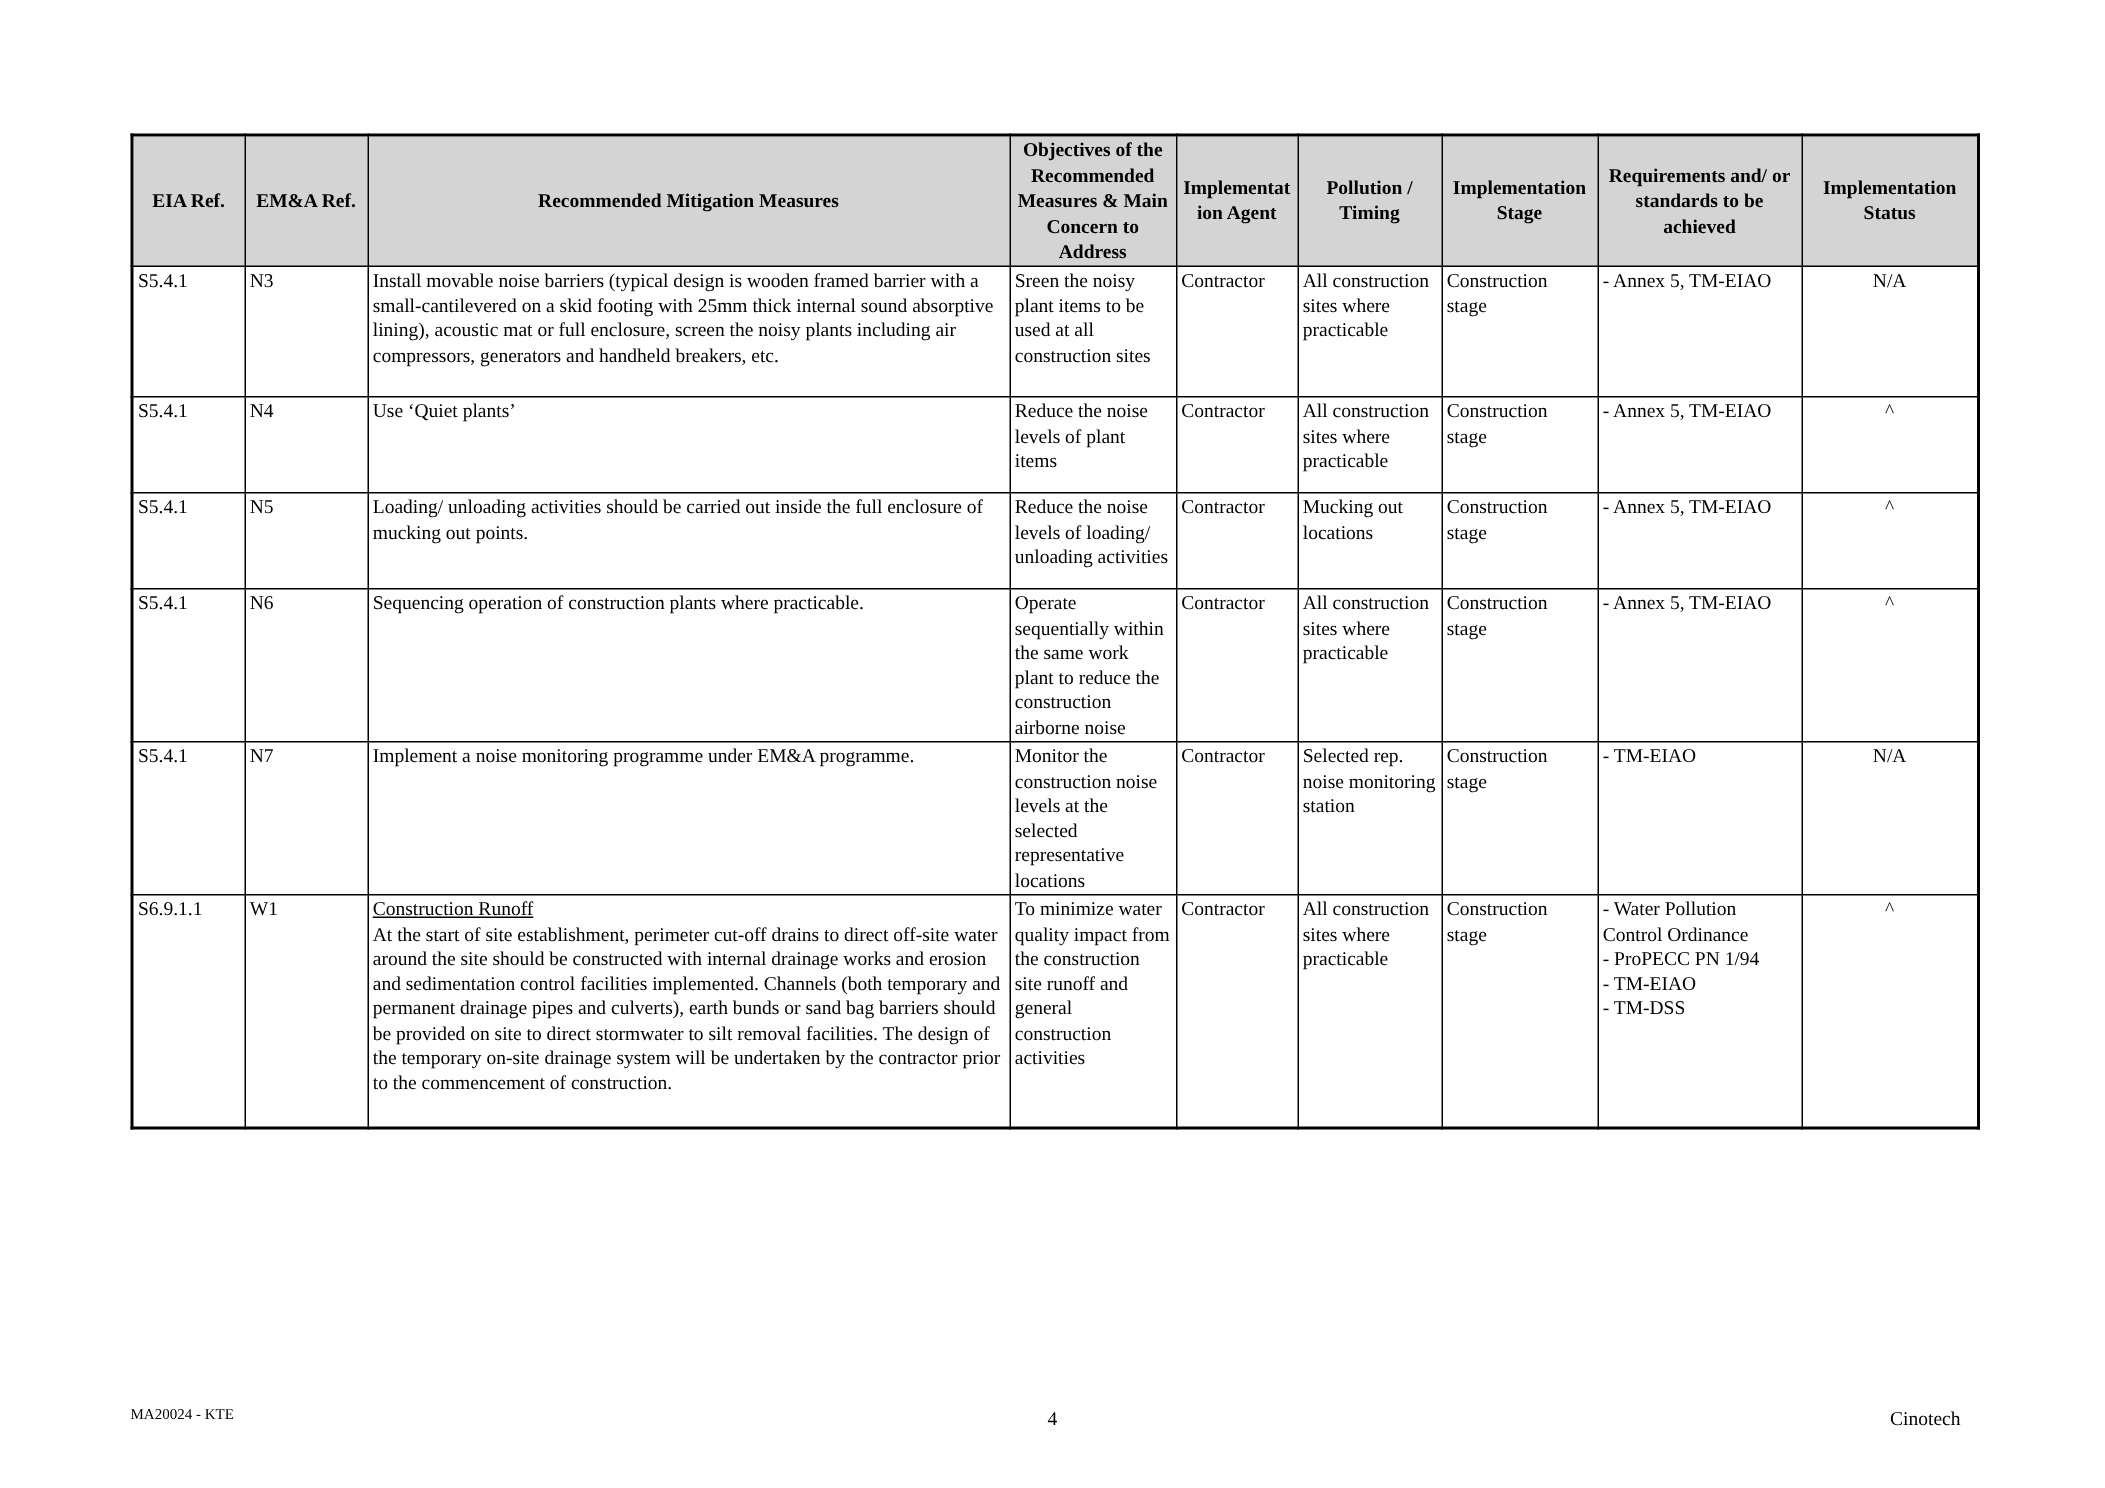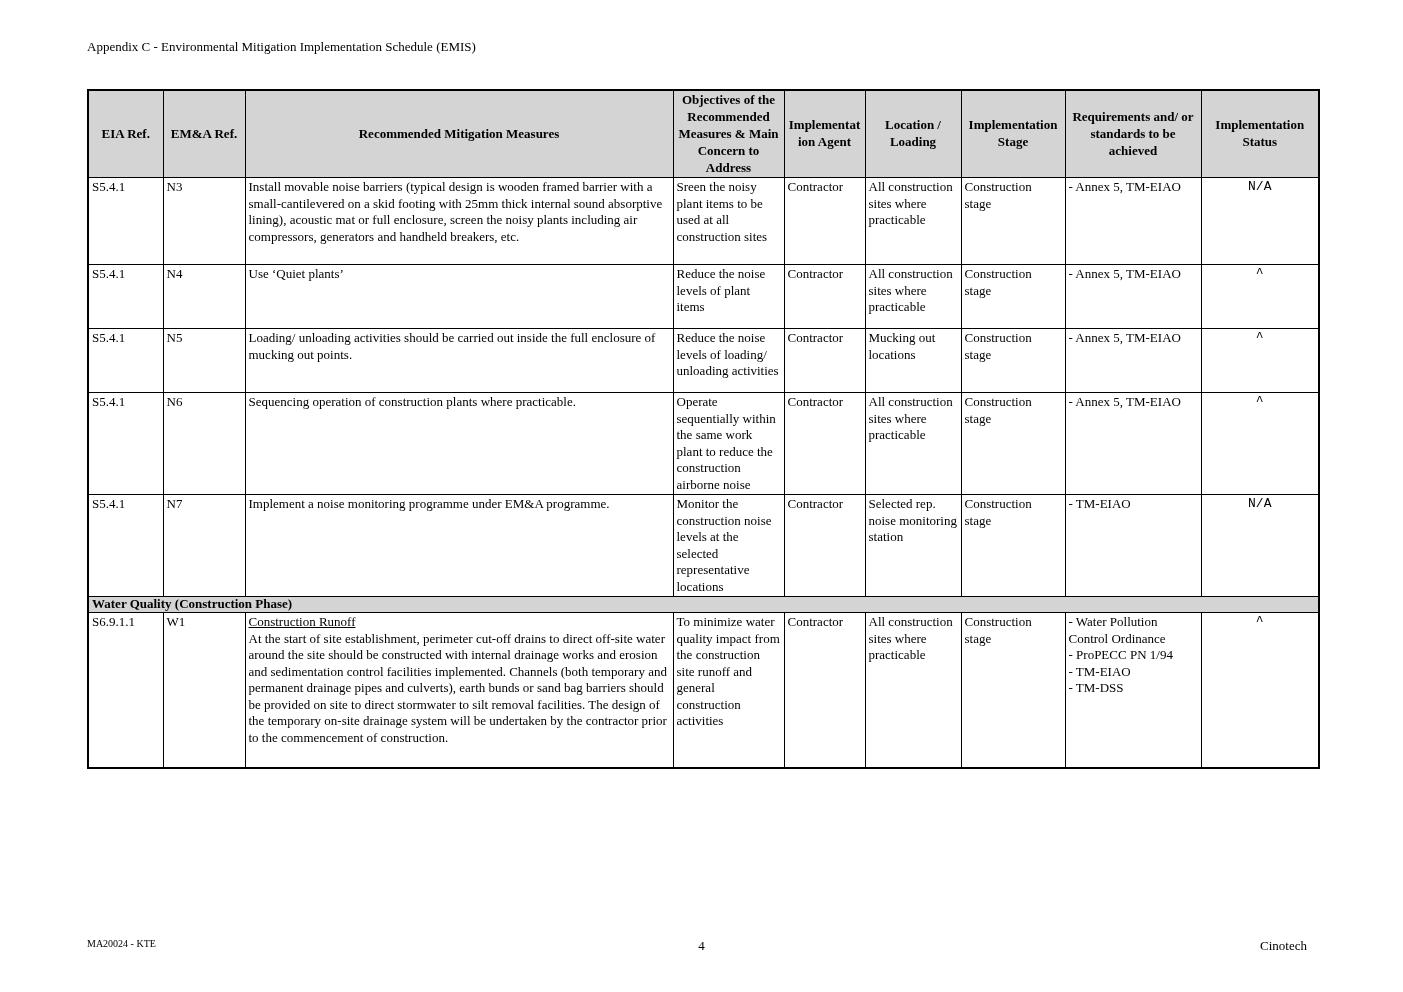--- a/index.html
+++ b/index.html
@@ -17,53 +17,52 @@
   .emis th { background:var(--header_bg); font-weight:bold; text-align:center; vertical-align:middle; line-height:1.3; }
   .emis th.brk { word-break:break-all; }
   .c { }
   .l { text-align:left; }
   .pre { white-space:pre-line; }
   .und { text-decoration:underline; }
   tr.h83 { height:83px; } tr.h87 { height:87px; } tr.h64 { height:64px; }
   tr.h102 { height:102px; } tr.h16 { height:16px; } tr.h155 { height:155px; }
   td.section { background:var(--header_bg); font-weight:bold; text-align:left;
     padding:0 3px; line-height:1.15; font-size:13px; }
-  td.status { text-align:center;font-family:Liberation Mono, monospace; }
+  td.status { text-align:center; }
 
   .footer-left  { position:absolute; left:87px;  top:938px; font-size:10px; }
   .footer-page  { position:absolute; left:0; top:938px; width:1403px; text-align:center; font-size:13px; }
   .footer-right { position:absolute; right:96px; top:938px; font-size:13px; }
 </style>
 </head>
 <body>
 
 <div class="page">
 
-  <div class="doc-title">Appendix C - Environmental Mitigation Implementation Schedule (EMIS)</div>
 
   <table class="emis">
     <colgroup>
       <col style="width:75px">
         <col style="width:82px">
         <col style="width:428px">
       <col style="width:111px">
         <col style="width:81px">
         <col style="width:96px">
       <col style="width:104px">
         <col style="width:136px">
         <col style="width:118px">
     </colgroup>
     <thead>
       <tr class="h83">
         <th>EIA Ref.</th>
         <th>EM&amp;A Ref.</th>
         <th>Recommended Mitigation Measures</th>
         <th>Objectives of the Recommended Measures &amp; Main Concern to Address</th>
         <th class="brk">Implementation Agent</th>
-        <th>Location / Loading</th>
+        <th>Pollution / Timing</th>
         <th>Implementation Stage</th>
         <th>Requirements and/ or standards to be achieved</th>
         <th>Implementation Status</th>
       </tr>
     </thead>
     <tbody>
       <tr class="h87">
         <td class="c">S5.4.1</td>
         <td class="c">N3</td>
         <td class="l">Install movable noise barriers (typical design is wooden framed barrier with a small-cantilevered on a skid footing with 25mm thick internal sound absorptive lining), acoustic mat or full enclosure, screen the noisy plants including air compressors, generators and handheld breakers, etc.</td>
@@ -111,23 +110,20 @@
         <td class="c">S5.4.1</td>
         <td class="c">N7</td>
         <td class="l">Implement a noise monitoring programme under EM&amp;A programme.</td>
         <td class="l">Monitor the construction noise levels at the selected representative locations</td>
         <td class="c">Contractor</td>
         <td class="l">Selected rep. noise monitoring station</td>
         <td class="c">Construction stage</td>
         <td class="l pre">- TM-EIAO</td>
         <td class="status">N/A</td>
       </tr>
-      <tr class="h16">
-        <td class="section" colspan="9">Water Quality (Construction Phase)</td>
-      </tr>
       <tr class="h155">
         <td class="l">S6.9.1.1</td>
         <td class="c">W1</td>
         <td class="l"><span class="und">Construction Runoff</span><br>
           <span>At the start of site establishment, perimeter cut-off drains to direct off-site water around the site should be constructed with internal drainage works and erosion and sedimentation control facilities implemented.  Channels (both temporary and permanent drainage pipes and culverts), earth bunds or sand bag barriers should be provided on site to direct stormwater to silt removal facilities.  The design of the temporary on-site drainage system will be undertaken by the contractor prior to the commencement of construction.</span></td>
         <td class="l">To minimize water quality impact from the construction site runoff and general construction activities</td>
         <td class="l">Contractor</td>
         <td class="l">All construction sites where practicable</td>
         <td class="l">Construction stage</td>
         <td class="l pre">- Water Pollution Control Ordinance

